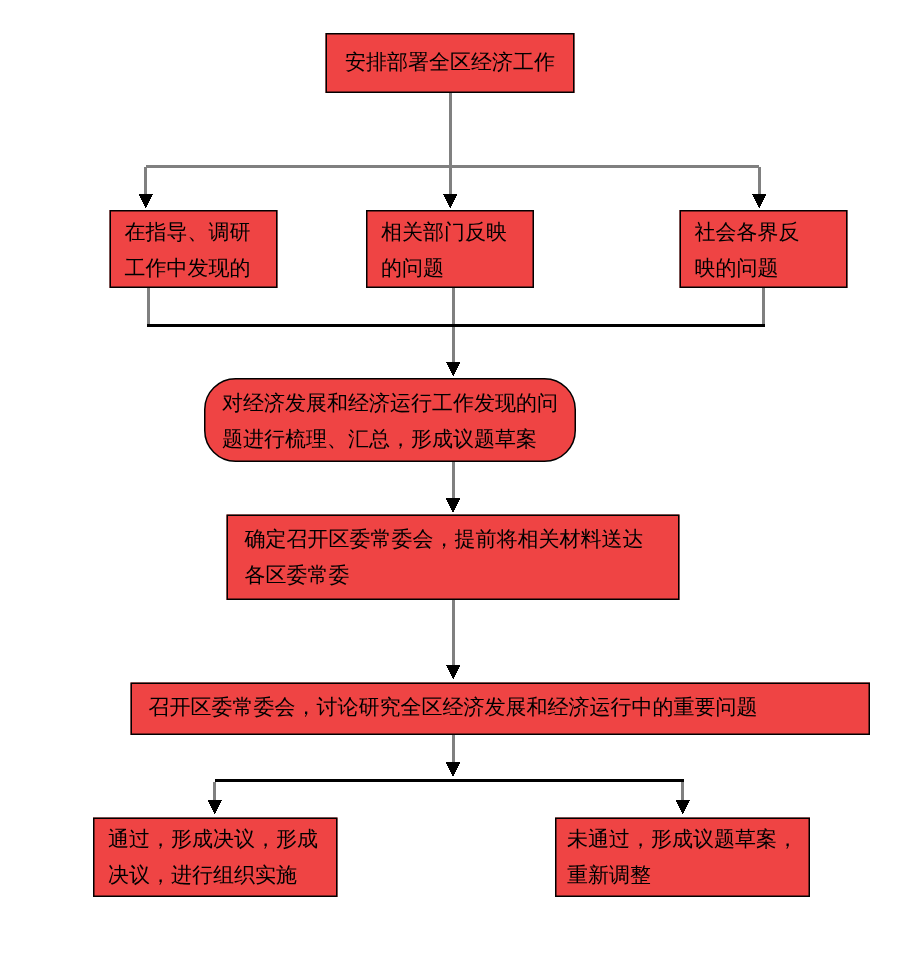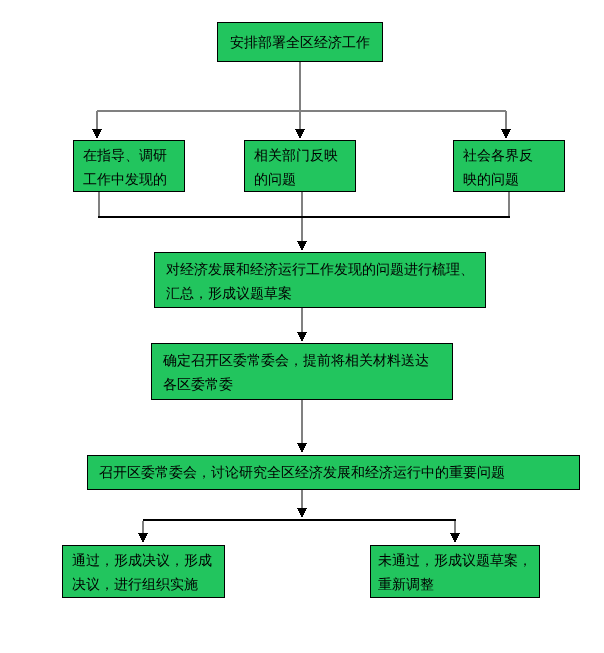--- a/index.html
+++ b/index.html
@@ -20,21 +20,21 @@
     left: 0;
     top: 0;
     width: 604px;
     height: 653px;
     shape-rendering: crispEdges;
   }
   .node {
     position: absolute;
     box-sizing: border-box;
     border: 1px solid #000000;
-    background: #22c55e;
+    background: #ef4444;
     color: #000000;
     font-size: 14px;
     line-height: 24px;
     overflow: hidden;
   }
   .node-start {
     left: 217px; top: 22px; width: 166px; height: 40px;
     line-height: 38px; text-align: center; padding: 0 4px;
   }
   .node-source-left {
@@ -44,22 +44,23 @@
   }
   .node-source-mid {
     left: 244px; top: 140px; width: 112px; height: 52px;
     padding: 2px 9px 0 9px;
   }
   .node-source-right {
     left: 453px; top: 140px; width: 112px; height: 52px;
     padding: 2px 26px 0 9px;
   }
   .node-summarize {
-    left: 154px; top: 252px; width: 332px; height: 56px;
+    left: 136px; top: 252px; width: 248px; height: 56px;
     padding: 4px 11px 0 11px;
+    border-radius: 21px;
   }
   .node-schedule {
     left: 151px; top: 343px; width: 302px; height: 57px;
     padding: 4px 11px 14px 11px;
   }
   .node-meeting {
     left: 87px; top: 455px; width: 493px; height: 35px;
     line-height: 33px; padding: 0 11px; white-space: nowrap;
   }
   .node-approved {

